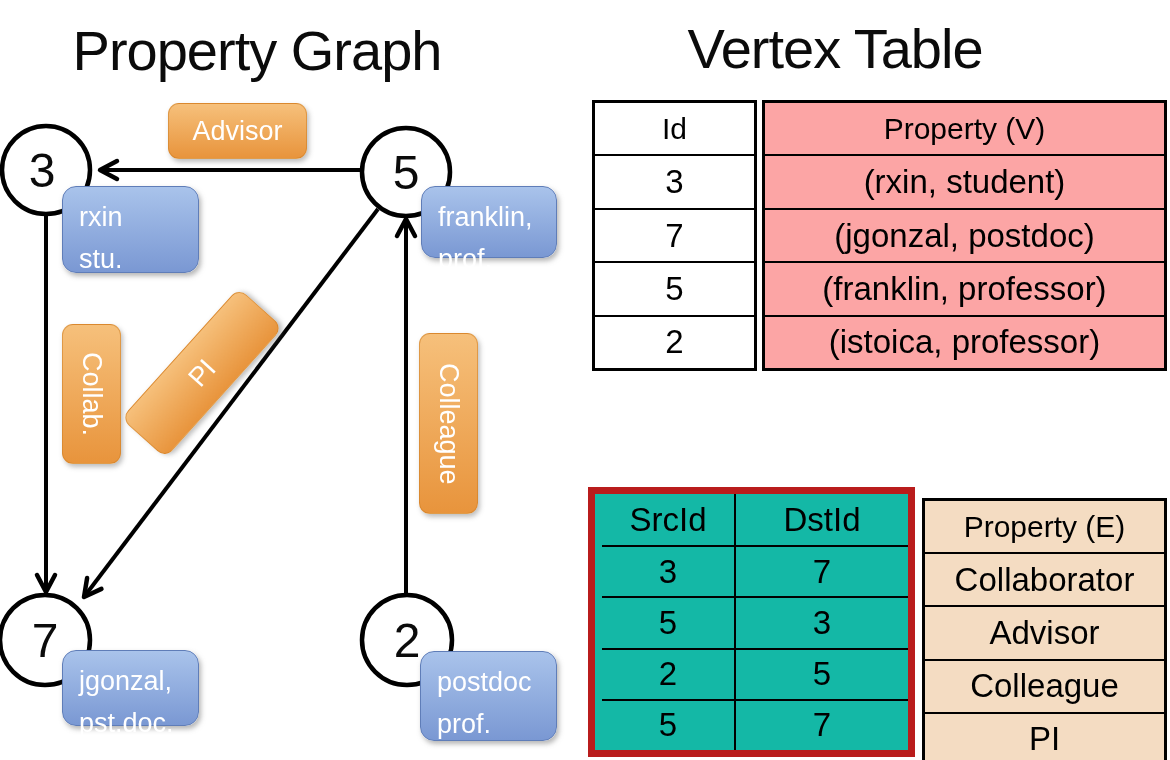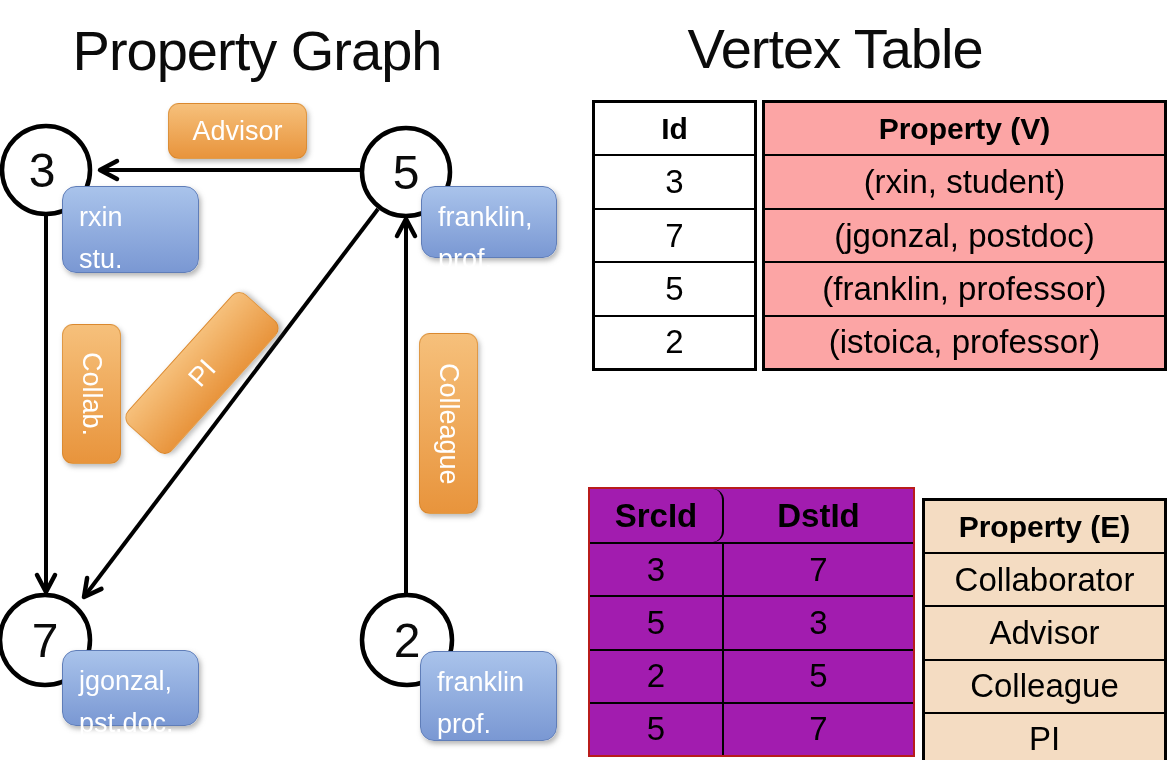--- a/index.html
+++ b/index.html
@@ -36,27 +36,28 @@
   
   .tbox{
     position:absolute;box-sizing:border-box;border:3px solid #000;
     display:flex;flex-direction:column;background:#fff;
   }
   .tbox .tcell{
     flex:1;display:flex;align-items:center;justify-content:center;
     font-size:33px;border-top:2.5px solid #000;white-space:nowrap;
   }
   .tbox .tcell:first-child{border-top:none;}
-  .tcell.hdr{font-weight:bold;font-size:30px;border-radius:11px;}
+  .tcell.hdr{font-weight:normal;font-size:30px;}
   .fill-blue{background:#fca5a5;}
   .fill-tan{background:#f4dcc2;}
   .tbox2{
-    position:absolute;box-sizing:border-box;border:2px solid #b91c1c;background:#a21caf;
+    position:absolute;box-sizing:border-box;border:7px solid #b91c1c;background:#14b8a6;
     display:grid;grid-template-columns:134px 1fr;
     grid-template-rows:repeat(5,1fr);
+    padding-left:7px;
   }
   .tbox2 .tcell{
     display:flex;align-items:center;justify-content:center;
     font-size:33px;border-top:2.5px solid #000;white-space:nowrap;
   }
   .tbox2 .tcell.r0{border-top:none;}
   .tbox2 .tcell.c1{border-right:2.5px solid #000;}
 </style>
 </head>
 <body>
@@ -100,21 +101,21 @@
   </div>
   <div class="vbox" style="left:421px;top:186px;width:136px;height:72px;">
     <span>franklin,</span>
     <span>prof.</span>
   </div>
   <div class="vbox" style="left:62px;top:650px;width:137px;height:76px;">
     <span>jgonzal,</span>
     <span>pst.doc.</span>
   </div>
   <div class="vbox" style="left:420px;top:651px;width:137px;height:90px;">
-    <span>franklin</span>
+    <span>postdoc</span>
     <span>prof.</span>
   </div>
 
   <div class="title" style="left:545px;top:16px;width:580px;text-align:center;">Vertex Table</div>
 
   <div class="tbox" style="left:592px;top:100px;width:165px;height:271px;">
     <div class="tcell hdr">Id</div>
     <div class="tcell">3</div>
     <div class="tcell">7</div>
     <div class="tcell">5</div>

